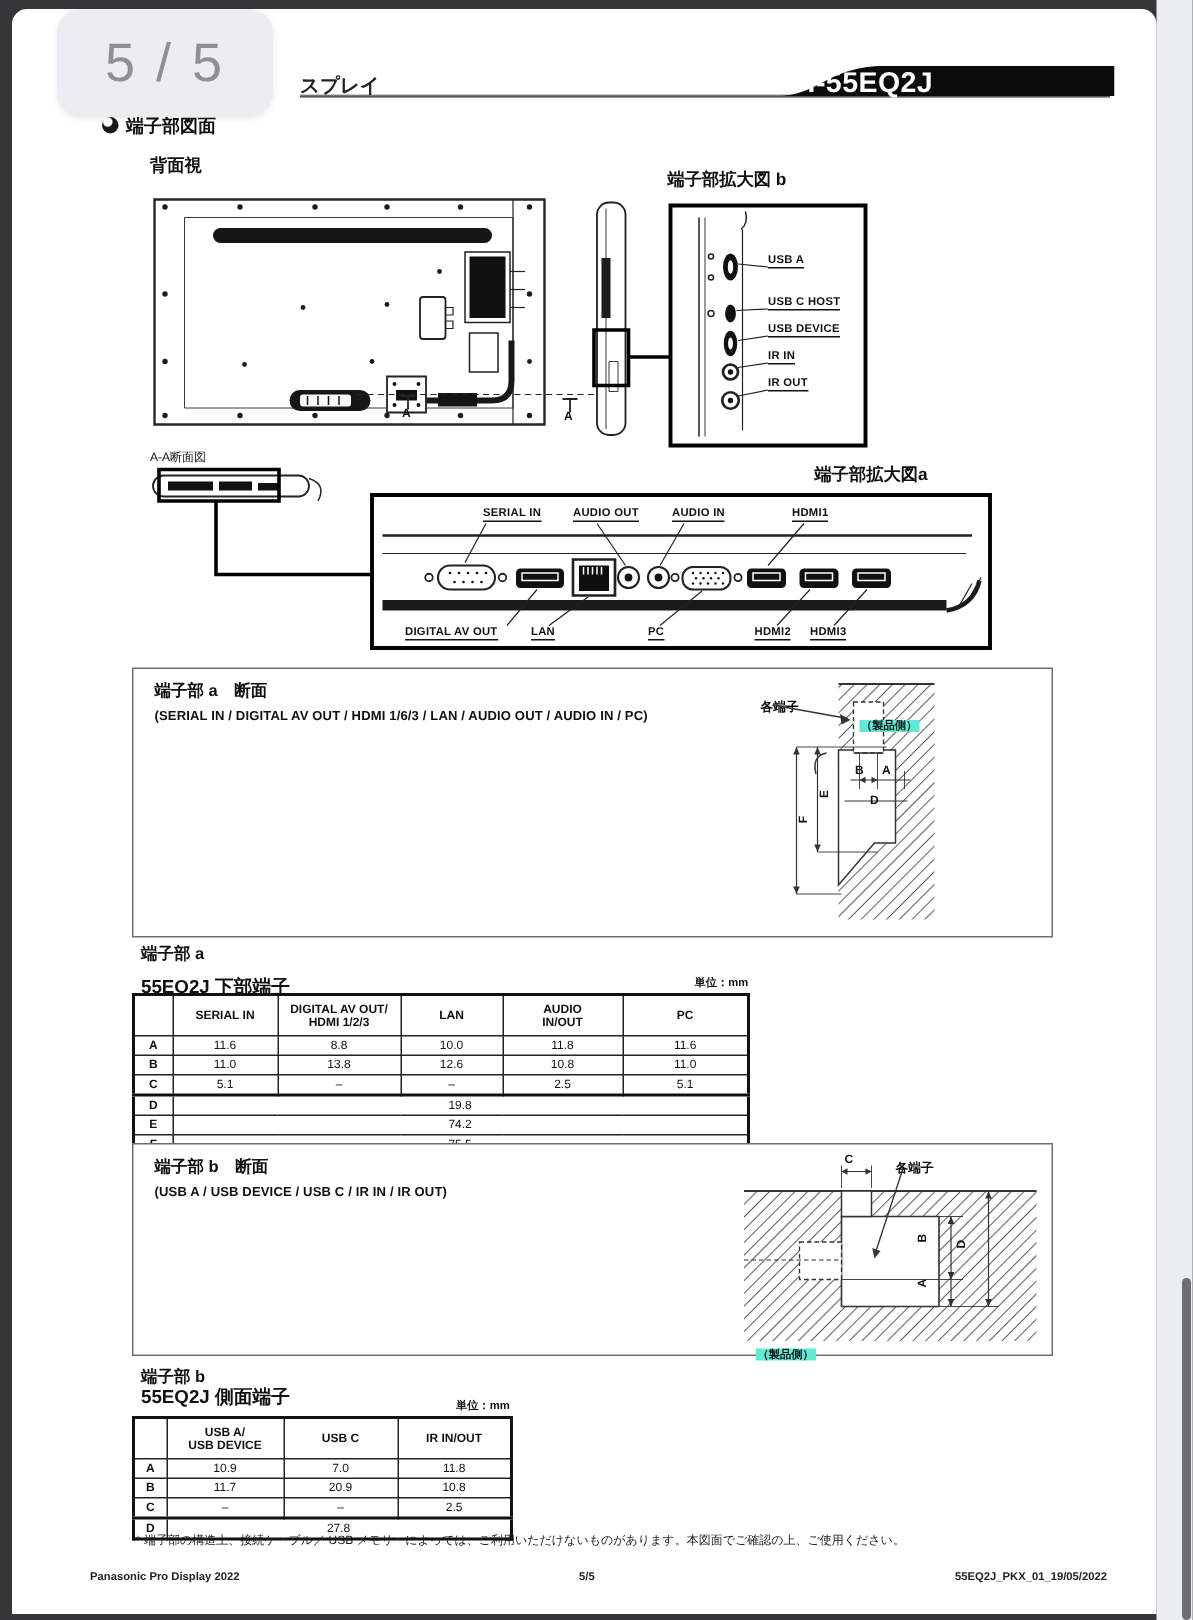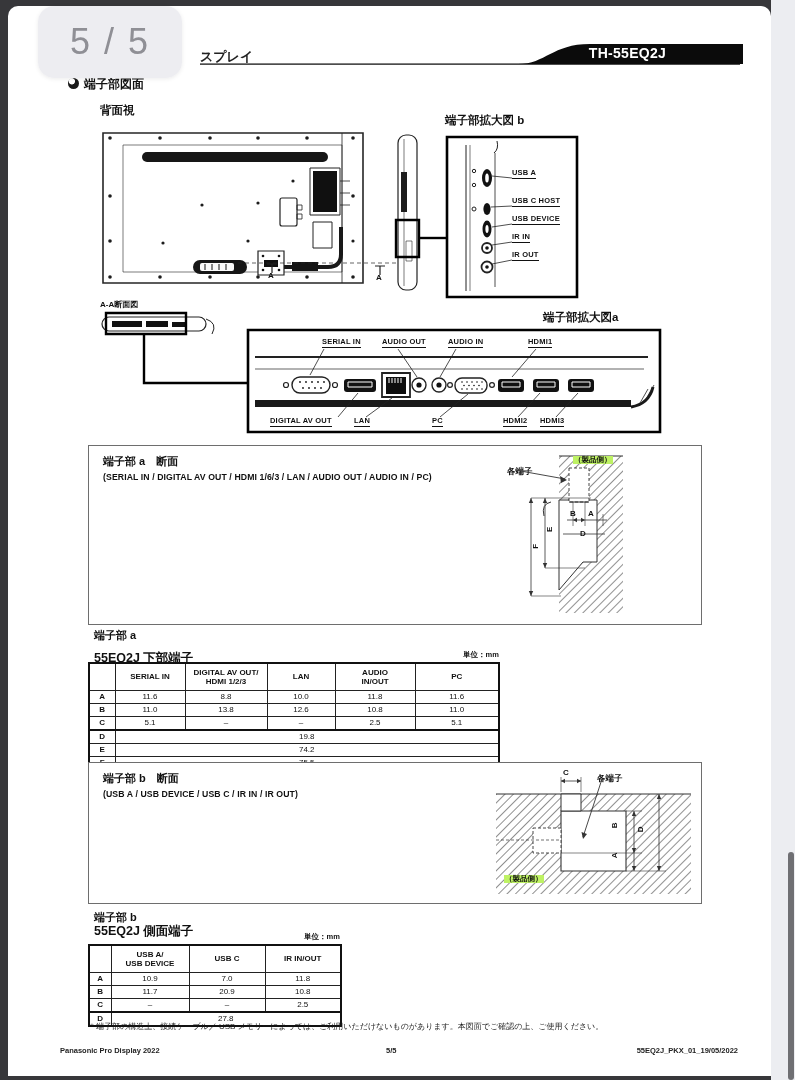--- a/index.html
+++ b/index.html
@@ -8,35 +8,35 @@
   .abs{position:absolute;}
   .gutter{right:0;top:0;width:24px;height:1080px;background:#ecedf1;}
   .page{left:8px;top:6px;width:763px;height:1070px;background:#ffffff;border-radius:10px 10px 0 0;}
   .scroll-thumb{right:1px;top:852px;width:6px;height:228px;background:#6f6f73;border-radius:3px;}
   .overlay55{left:30px;top:0;width:144px;height:72px;background:rgba(236,236,240,.96);border-radius:16px;
              display:flex;align-items:center;justify-content:center;font-size:36px;color:#8f8f95;
              font-weight:300;letter-spacing:2px;box-shadow:0 1px 4px rgba(0,0,0,.08);z-index:30;}
   .hdr-partial{left:192px;top:42px;font-size:13px;font-weight:bold;color:#222;z-index:5;}
   .hdr-line{left:192px;top:57px;width:540px;height:2px;background:linear-gradient(#999,#333);z-index:4;}
   .swoosh{left:510px;top:36px;width:225px;height:24px;z-index:6;}
-  .model{left:510px;top:39px;width:219px;text-align:center;color:#fff;font-weight:bold;font-size:14px;z-index:7;letter-spacing:.3px;}
+  .model{left:510px;top:39px;width:219px;text-align:left;color:#fff;font-weight:bold;font-size:19px;z-index:7;letter-spacing:.3px;}
   .sec-bullet{left:60px;top:72px;width:11px;height:11px;border-radius:50%;
               background:radial-gradient(circle at 35% 30%, #ffffff 0 26%, #1a1a1a 34%);}
   .sec-title{left:76px;top:70px;font-size:12px;font-weight:bold;}
   .view-label{left:92px;top:97px;font-size:11.5px;font-weight:bold;}
   .lbl{position:absolute;font-weight:bold;color:#101010;line-height:1.1;}
   .port-label{font-size:7.5px;font-weight:bold;border-bottom:1.2px solid #111;letter-spacing:.2px;line-height:1.15;}
   .dim{font-size:8px;font-weight:bold;}
   .rot{transform:rotate(-90deg);transform-origin:center;}
   .box-title{font-size:11.5px;font-weight:bold;}
-  .aa-label{font-size:8px;font-weight:bold;}
+  .aa-label{font-size:8px;font-weight:normal;}
   .panel{border:1.2px solid #6e6e6e;background:#fff;}
   .panel .ptitle{left:14px;top:9px;font-size:11px;font-weight:bold;}
   .panel .psub{left:14px;top:27px;font-size:8.7px;font-weight:bold;letter-spacing:.1px;}
-  .small-note{font-size:7.5px;font-weight:bold;background:#bef264;padding:0 1px;}
+  .small-note{font-size:7.5px;font-weight:bold;background:#5eead4;padding:0 1px;margin-top:24px;}
   .tbl-title1{font-size:11px;font-weight:bold;}
   .tbl-title2{font-size:12.5px;font-weight:bold;}
   .unit{font-size:7.5px;font-weight:bold;}
   table.dtable{border-collapse:collapse;border:2px solid #111;table-layout:fixed;background:#fff;}
   table.dtable th,table.dtable td{border:1px solid #222;font-size:8px;text-align:center;padding:0;
       height:12px;line-height:1.15;overflow:hidden;}
   table.dtable thead th{height:26px;font-weight:bold;white-space:pre-line;}
   table.dtable td.rlabel{font-weight:bold;}
   table.dtable tr.sep td{border-top:2px solid #111;}
   .footnote{left:80px;top:1015px;font-size:8px;color:#1a1a1a;}

